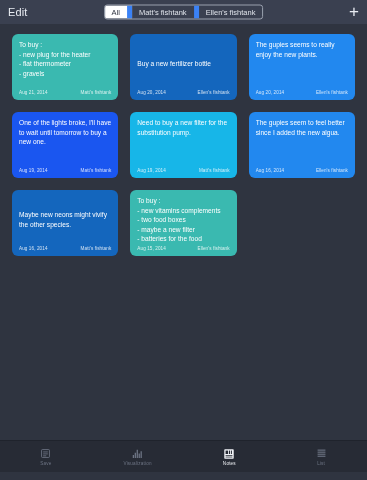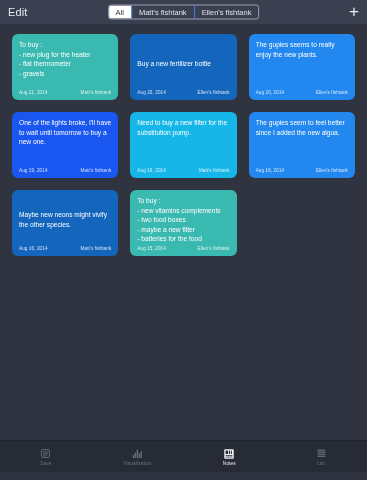--- a/index.html
+++ b/index.html
@@ -55,21 +55,21 @@
     height: 15px;
   }
 
   .segment {
     font-size: 7.5px;
     color: #dfe3ea;
     padding: 0 7px;
     display: flex;
     align-items: center;
     justify-content: center;
-    border-right: 1px solid #3b82f6;
+    border-right: 5px solid #3b82f6;
     background: transparent;
     cursor: pointer;
     white-space: nowrap;
     line-height: 1;
   }
   .segment:last-child { border-right: none; }
   .segment.selected {
     background: #ffffff;
     color: #2f3440;
   }

